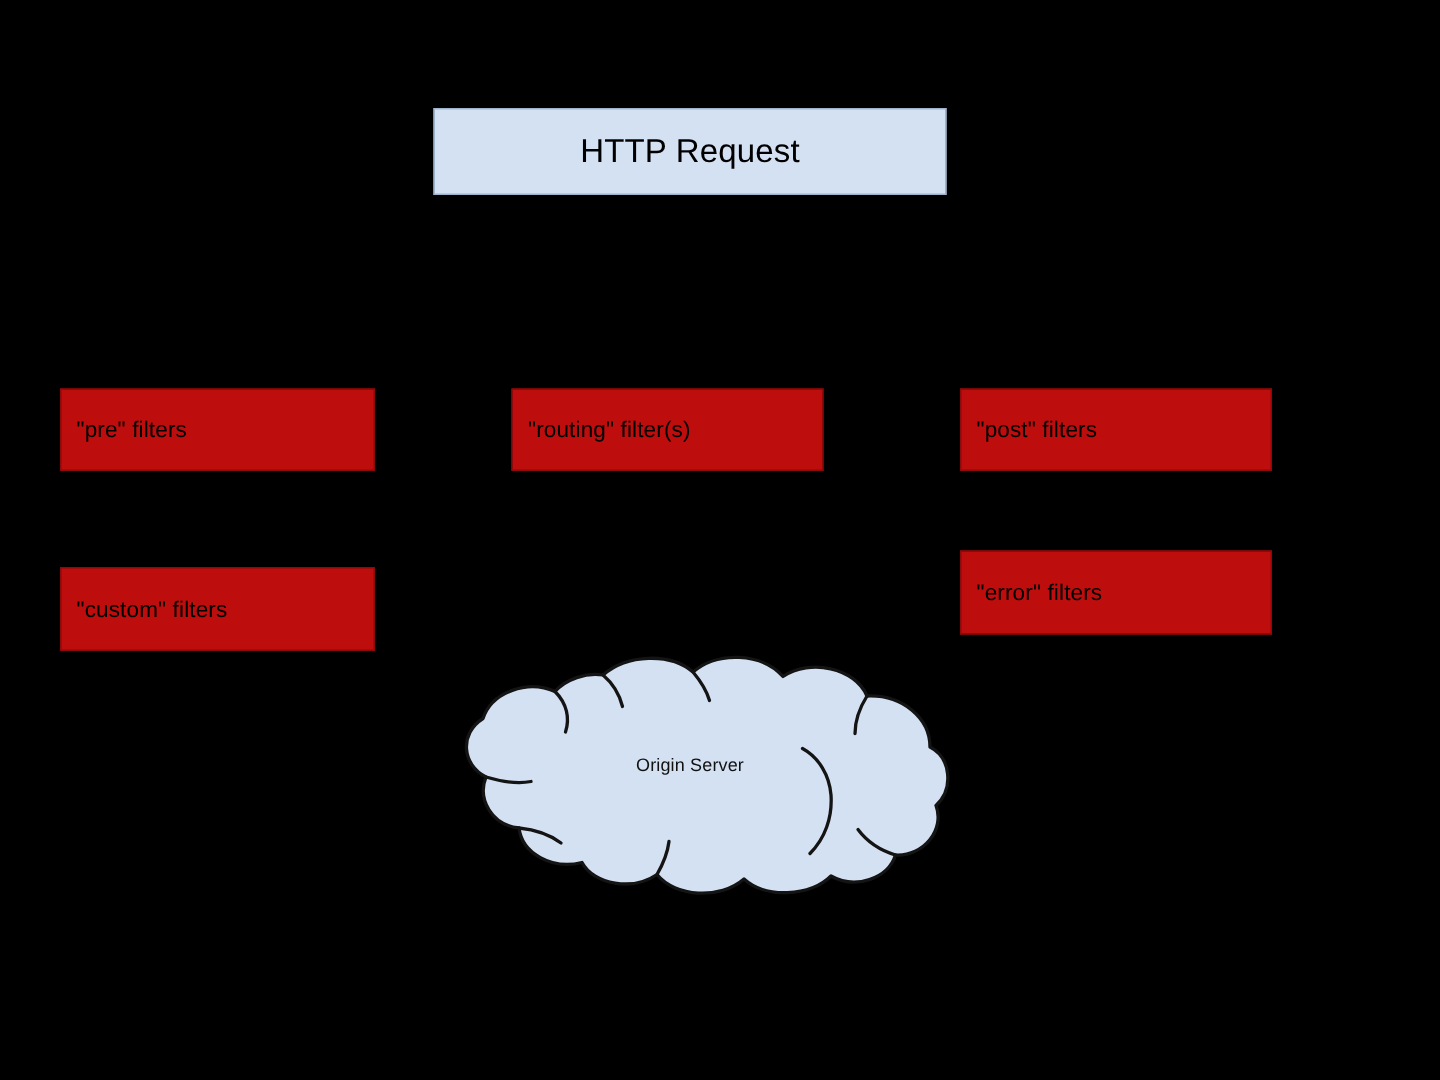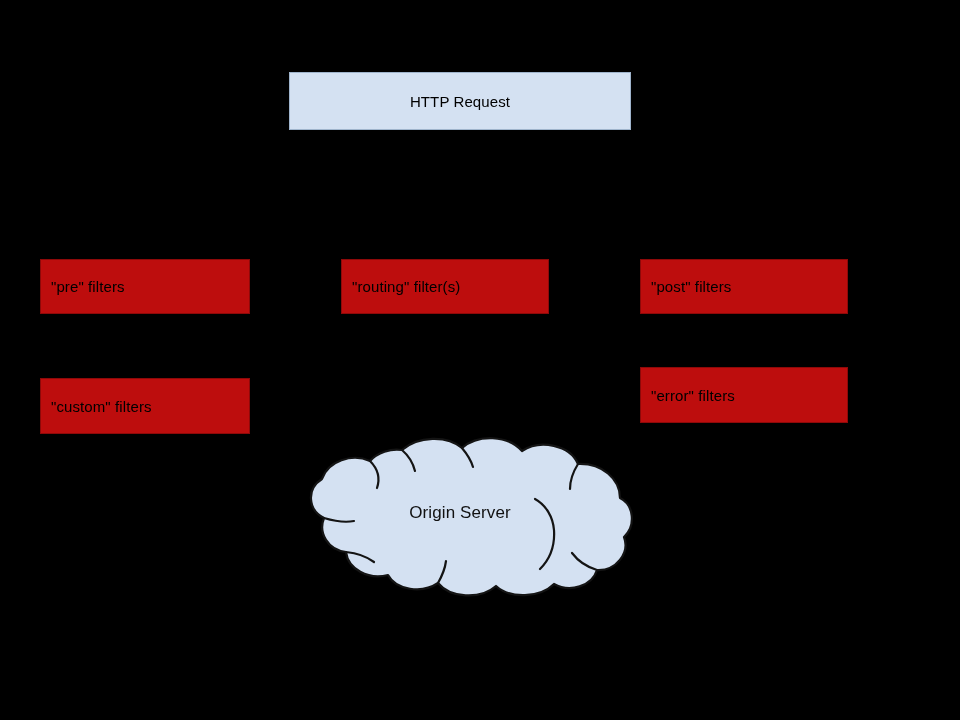--- a/index.html
+++ b/index.html
@@ -24,21 +24,21 @@
     box-sizing: border-box;
     display: flex;
     align-items: center;
   }
 
   .node-blue {
     background: #d4e1f2;
     border: 1px solid #9fb4cc;
     color: #000000;
     justify-content: center;
-    font-size: 15px;
+    font-size: 22px;
     letter-spacing: 0.1px;
   }
 
   .node-red {
     background: #bd0d0d;
     border: 1px solid #8e0909;
     color: #000000;
     justify-content: flex-start;
     font-size: 15px;
     padding-left: 10px;
@@ -59,21 +59,21 @@
     height: 100%;
     overflow: visible;
   }
   .cloud-label {
     position: absolute;
     left: 0;
     top: 70px;
     width: 356px;
     text-align: center;
     color: #111111;
-    font-size: 17px;
+    font-size: 12px;
     letter-spacing: 0.1px;
     pointer-events: none;
   }
 </style>
 </head>
 <body>
 
 <div id="canvas">
 
   <div class="node node-blue" style="left:289px; top:72px; width:342px; height:58px;">

